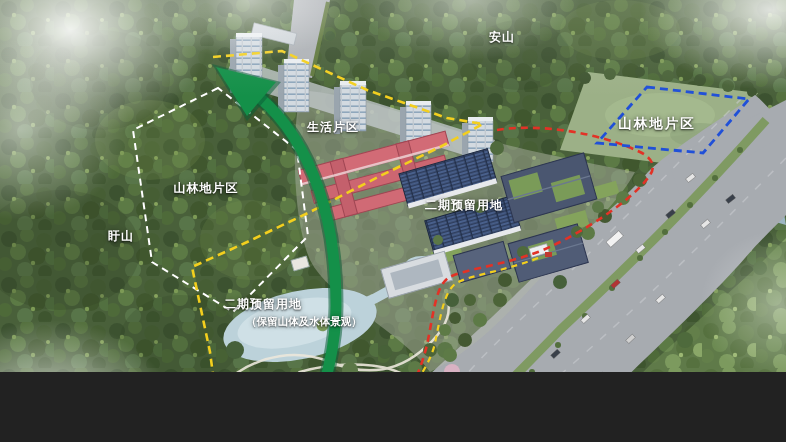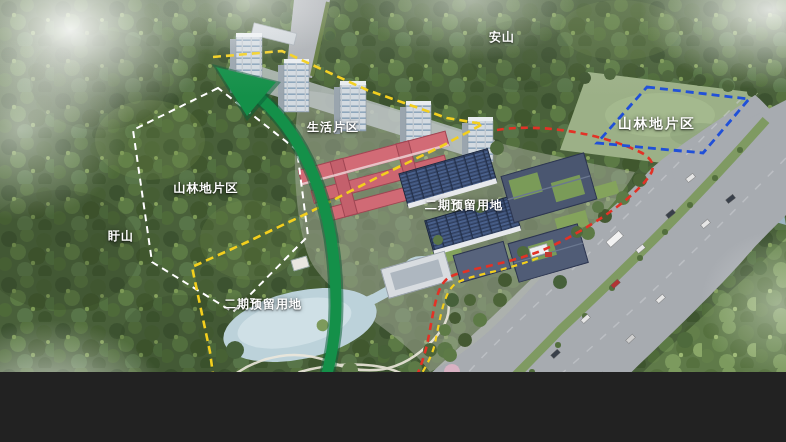--- a/index.html
+++ b/index.html
@@ -358,14 +358,15 @@
 <div class="cloud" style="left:690px;top:390px;width:180px;height:120px;opacity:.5"></div>
 <div class="cloud" style="left:150px;top:-60px;width:200px;height:120px;opacity:.6"></div>
 
 <div class="label" style="left:502px;top:37px">安山</div>
 <div class="label lg" style="left:657px;top:124px">山林地片区</div>
 <div class="label" style="left:333px;top:127px">生活片区</div>
 <div class="label" style="left:206px;top:188px">山林地片区</div>
 <div class="label" style="left:121px;top:236px">盱山</div>
 <div class="label" style="left:464px;top:205px">二期预留用地</div>
 <div class="label" style="left:263px;top:304px">二期预留用地</div>
+<div class="label sm" style="left:304px;top:322px">（保留山体及水体景观）</div>
 
 </div>
 
 </body></html>

